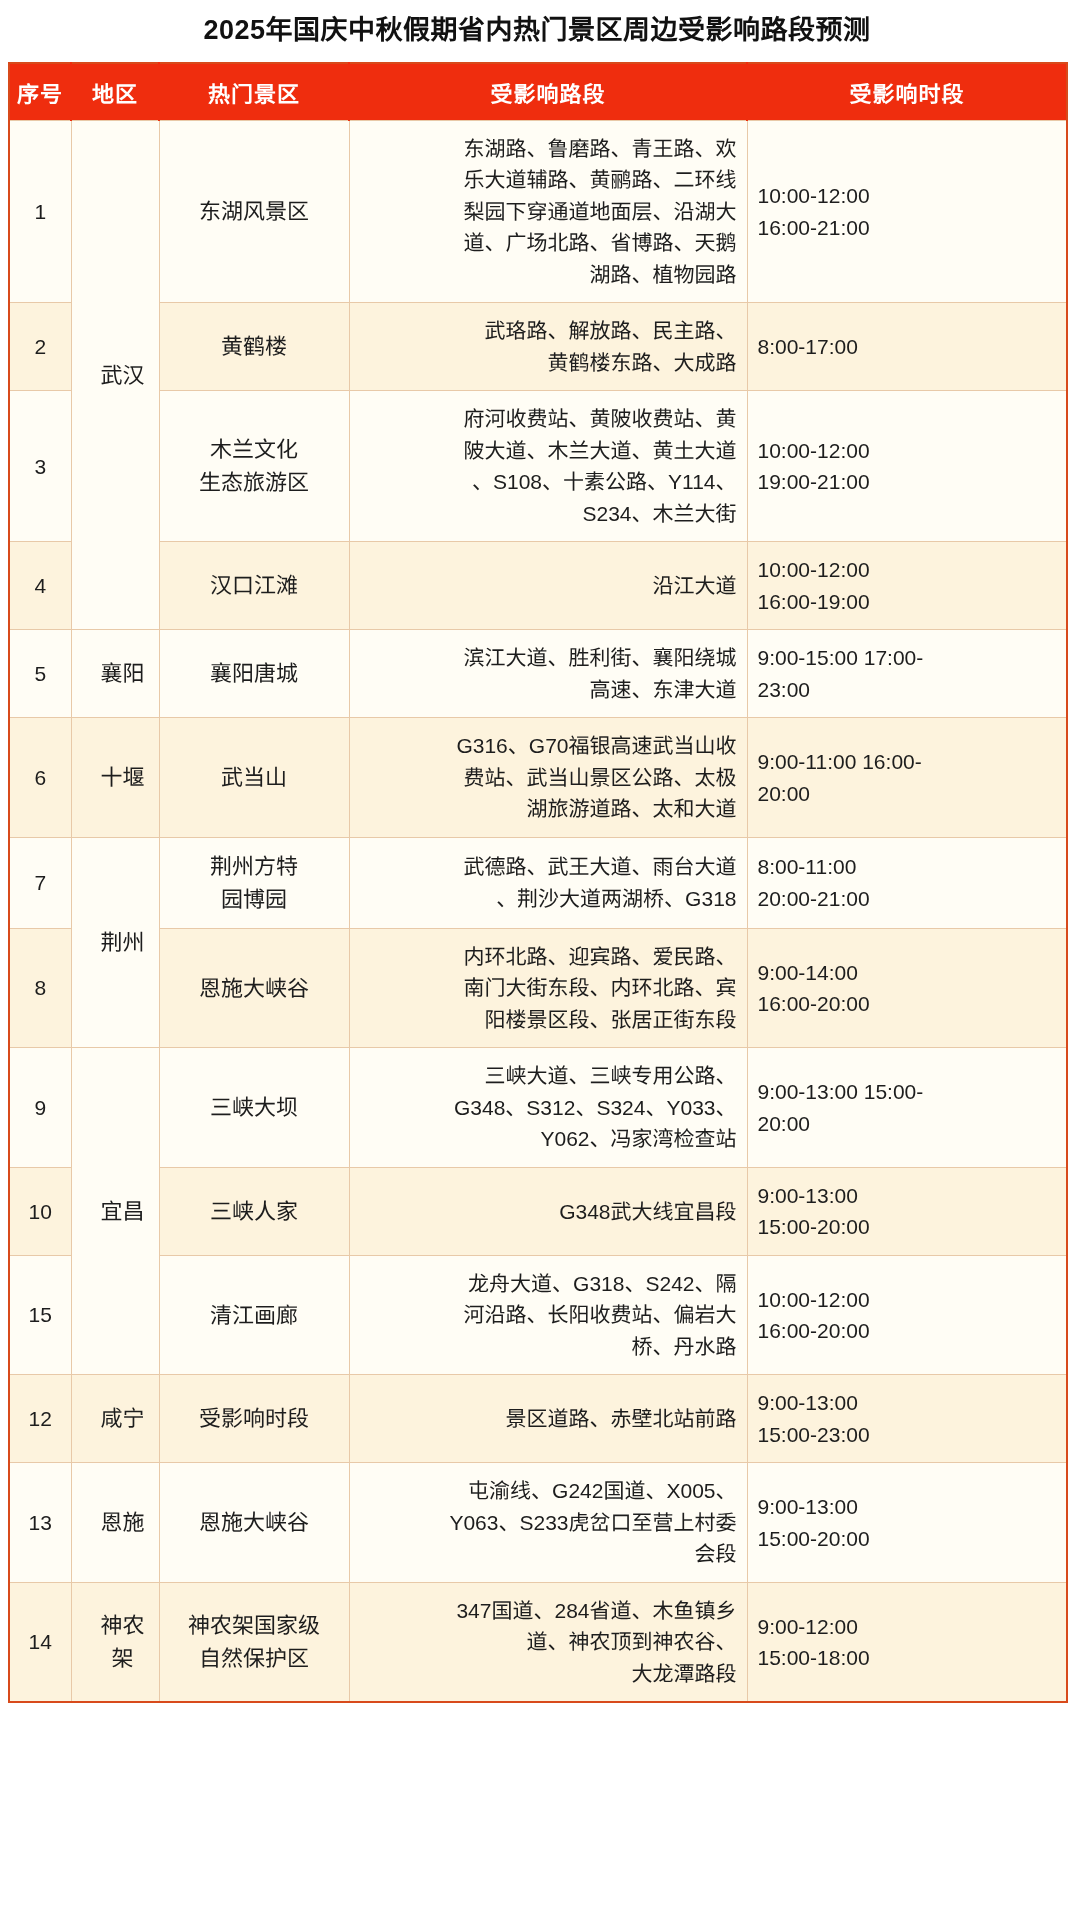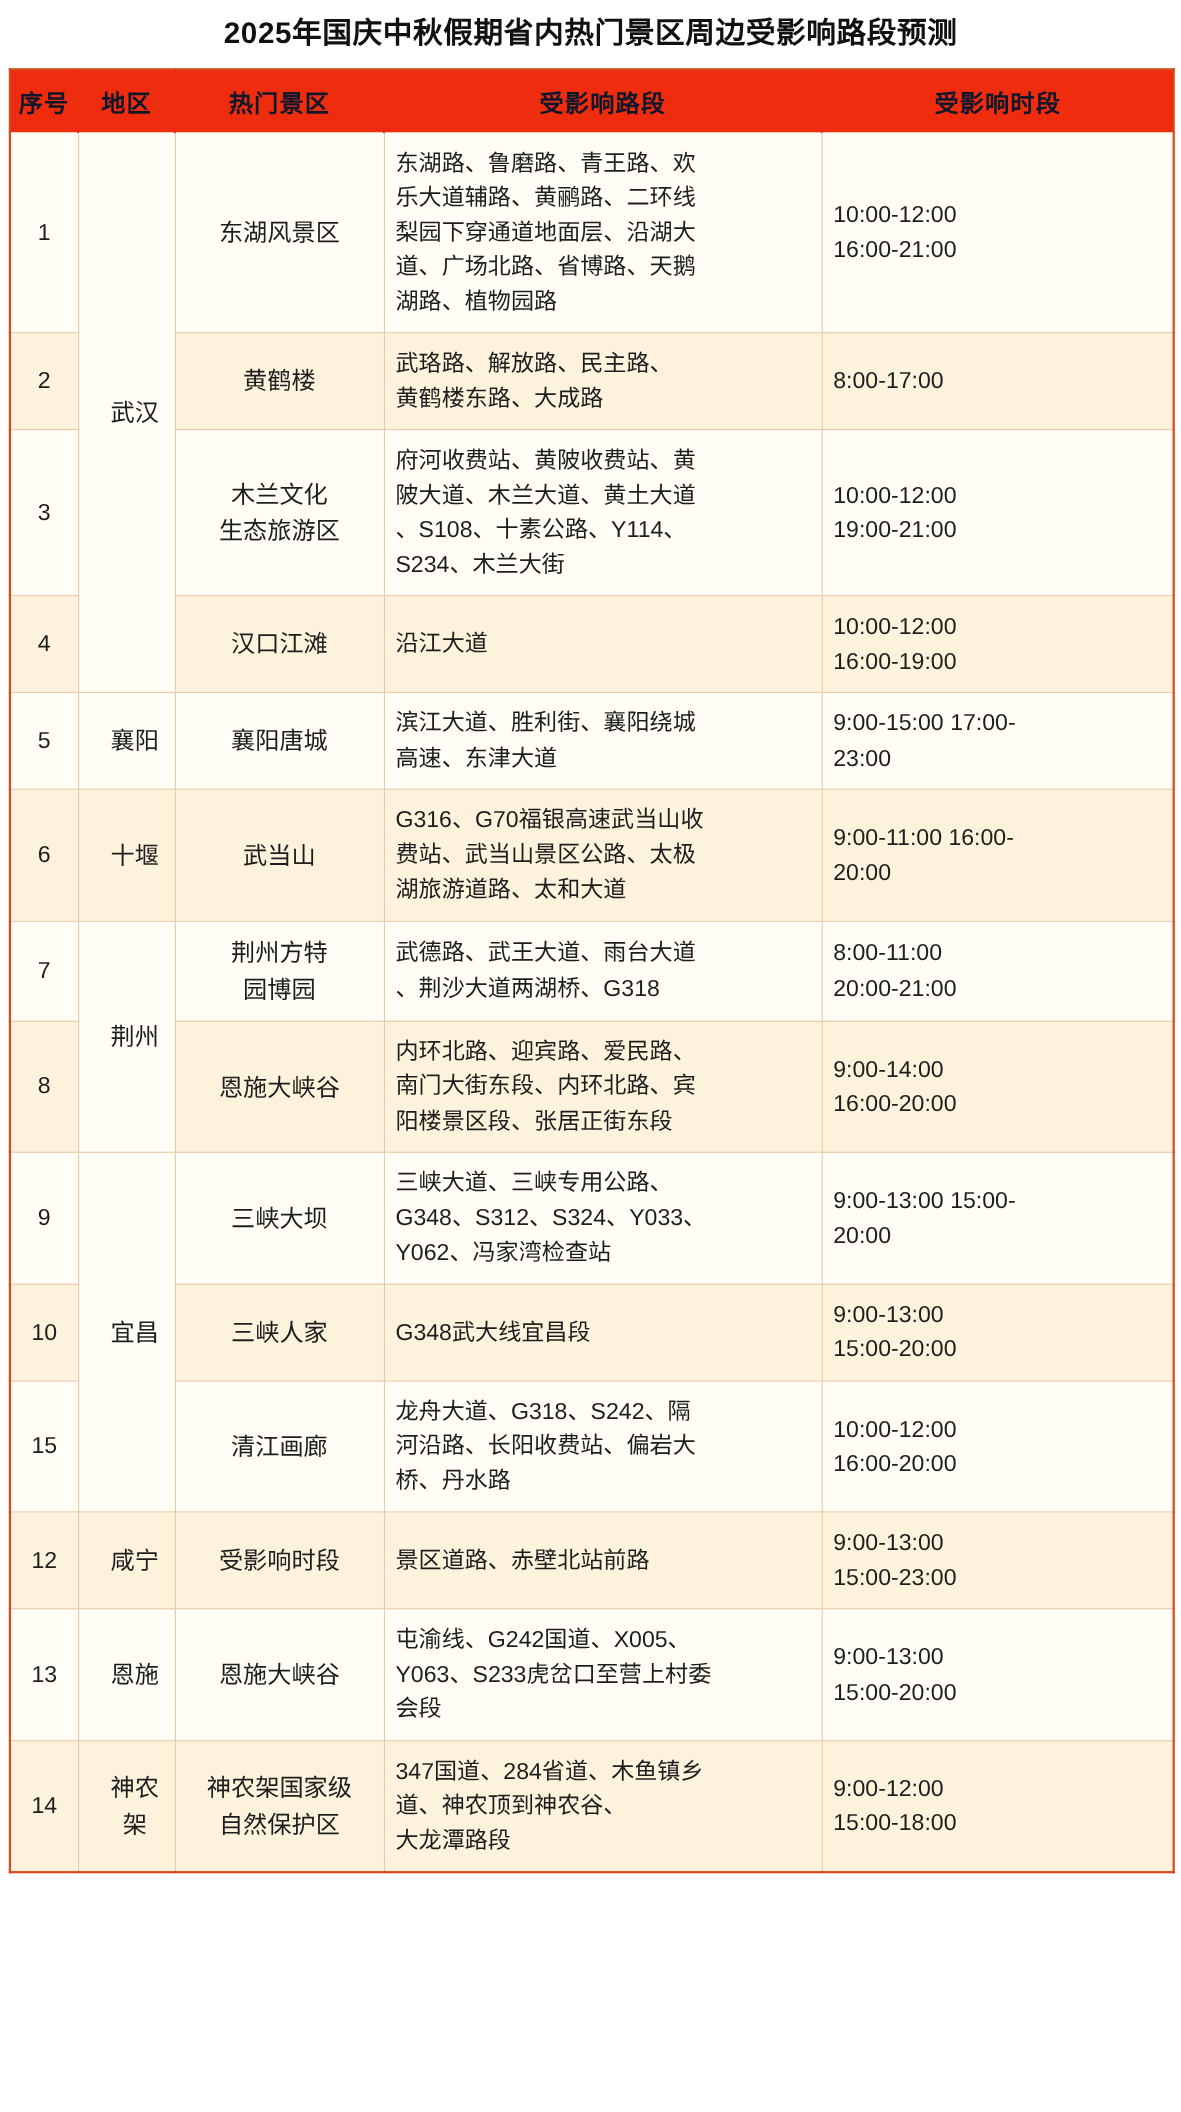--- a/index.html
+++ b/index.html
@@ -34,21 +34,21 @@
     border: 2px solid #d84a1b;
   }
   table.data-table col.c-index { width: 62px; }
   table.data-table col.c-region { width: 88px; }
   table.data-table col.c-spot   { width: 190px; }
   table.data-table col.c-roads  { width: 398px; }
   table.data-table col.c-time   { width: 320px; }
 
   thead th {
     background: #ef2d0e;
-    color: #0f172a;
+    color: #ffffff;
     font-size: 22px;
     font-weight: bold;
     padding: 12px 4px;
     border-right: 2px solid #ef2d0e;
     text-align: center;
     letter-spacing: 1px;
   }
   thead th:last-child { border-right: none; }
 
   tbody td {
@@ -59,21 +59,21 @@
     line-height: 1.5;
     padding: 12px 10px;
     color: #1d1d1d;
   }
   tbody tr.row-odd td { background: #fffdf5; }
   tbody tr.row-even td { background: #fdf3dd; }
 
   td.cell-index { font-size: 21px; }
   td.cell-region { font-size: 22px; font-weight: normal; padding-left: 25px; }
   td.cell-spot { font-size: 22px; }
-  td.cell-roads { text-align: left; }
+  td.cell-roads { text-align: right; }
   td.cell-time { text-align: left; }
 
   .multiline { white-space: pre-line; text-align: center; }
 </style>
 </head>
 <body>
 
 <div class="sheet">
 
   <div class="doc-title">2025年国庆中秋假期省内热门景区周边受影响路段预测</div>

